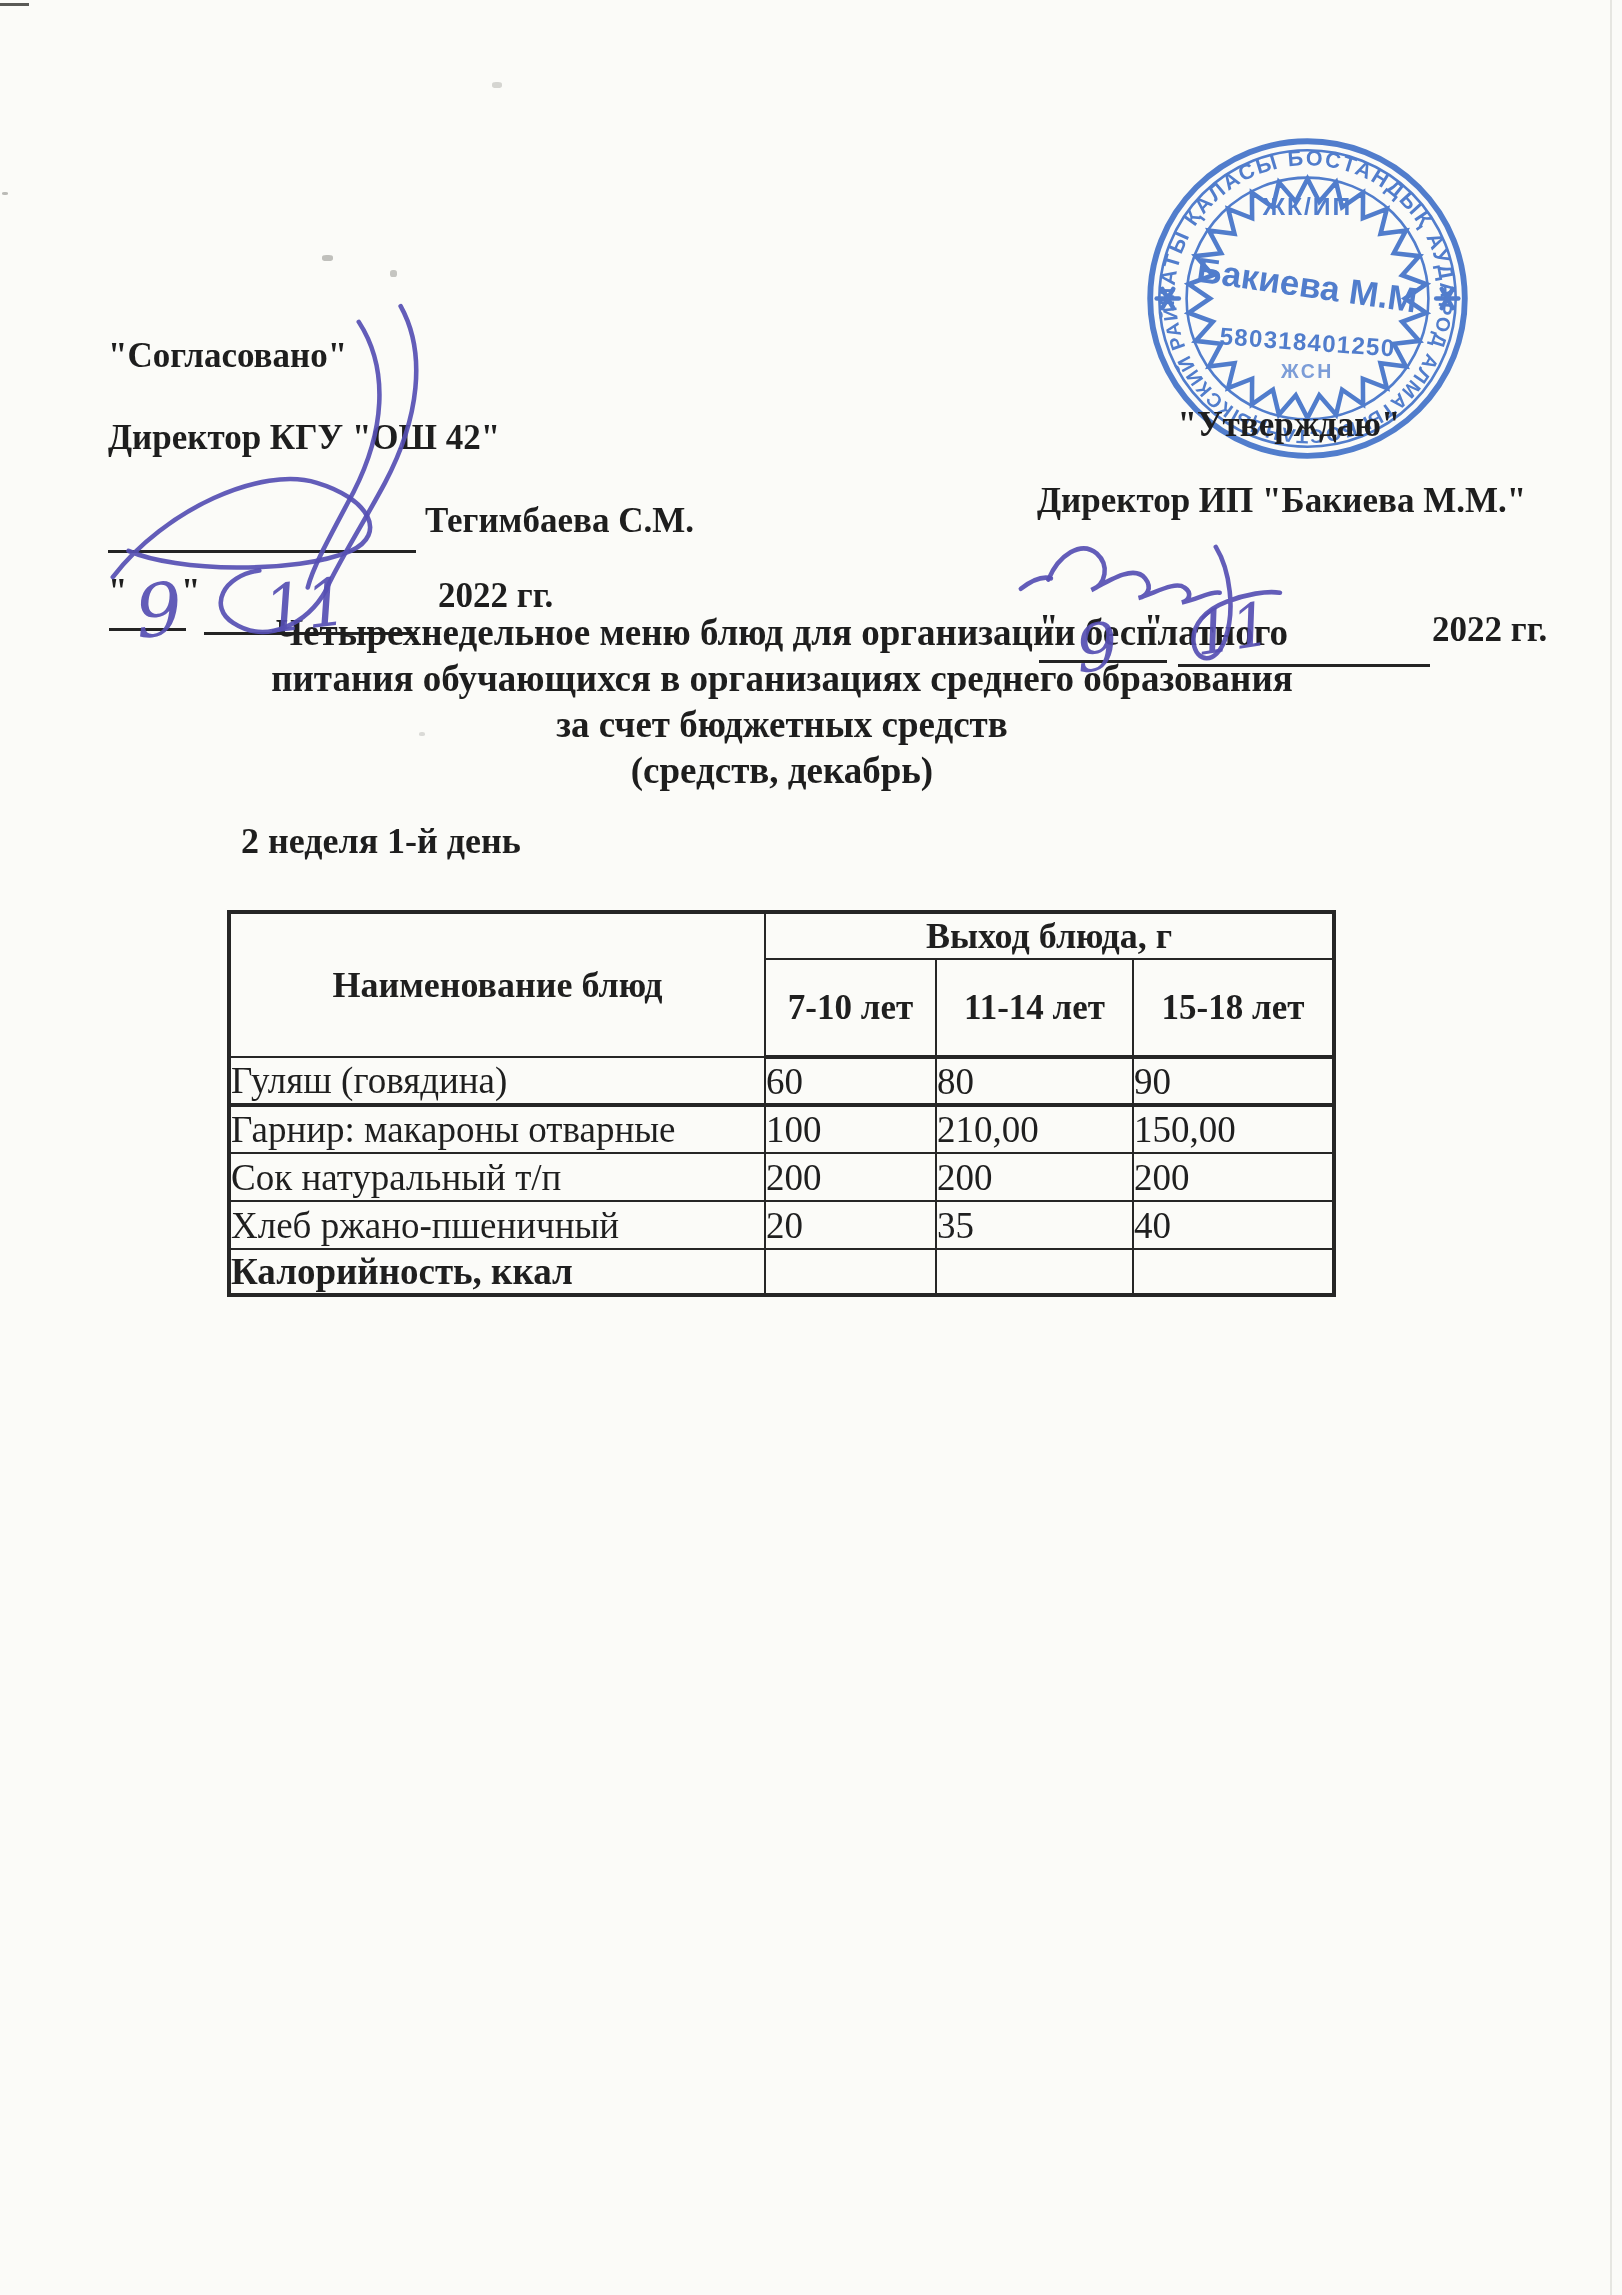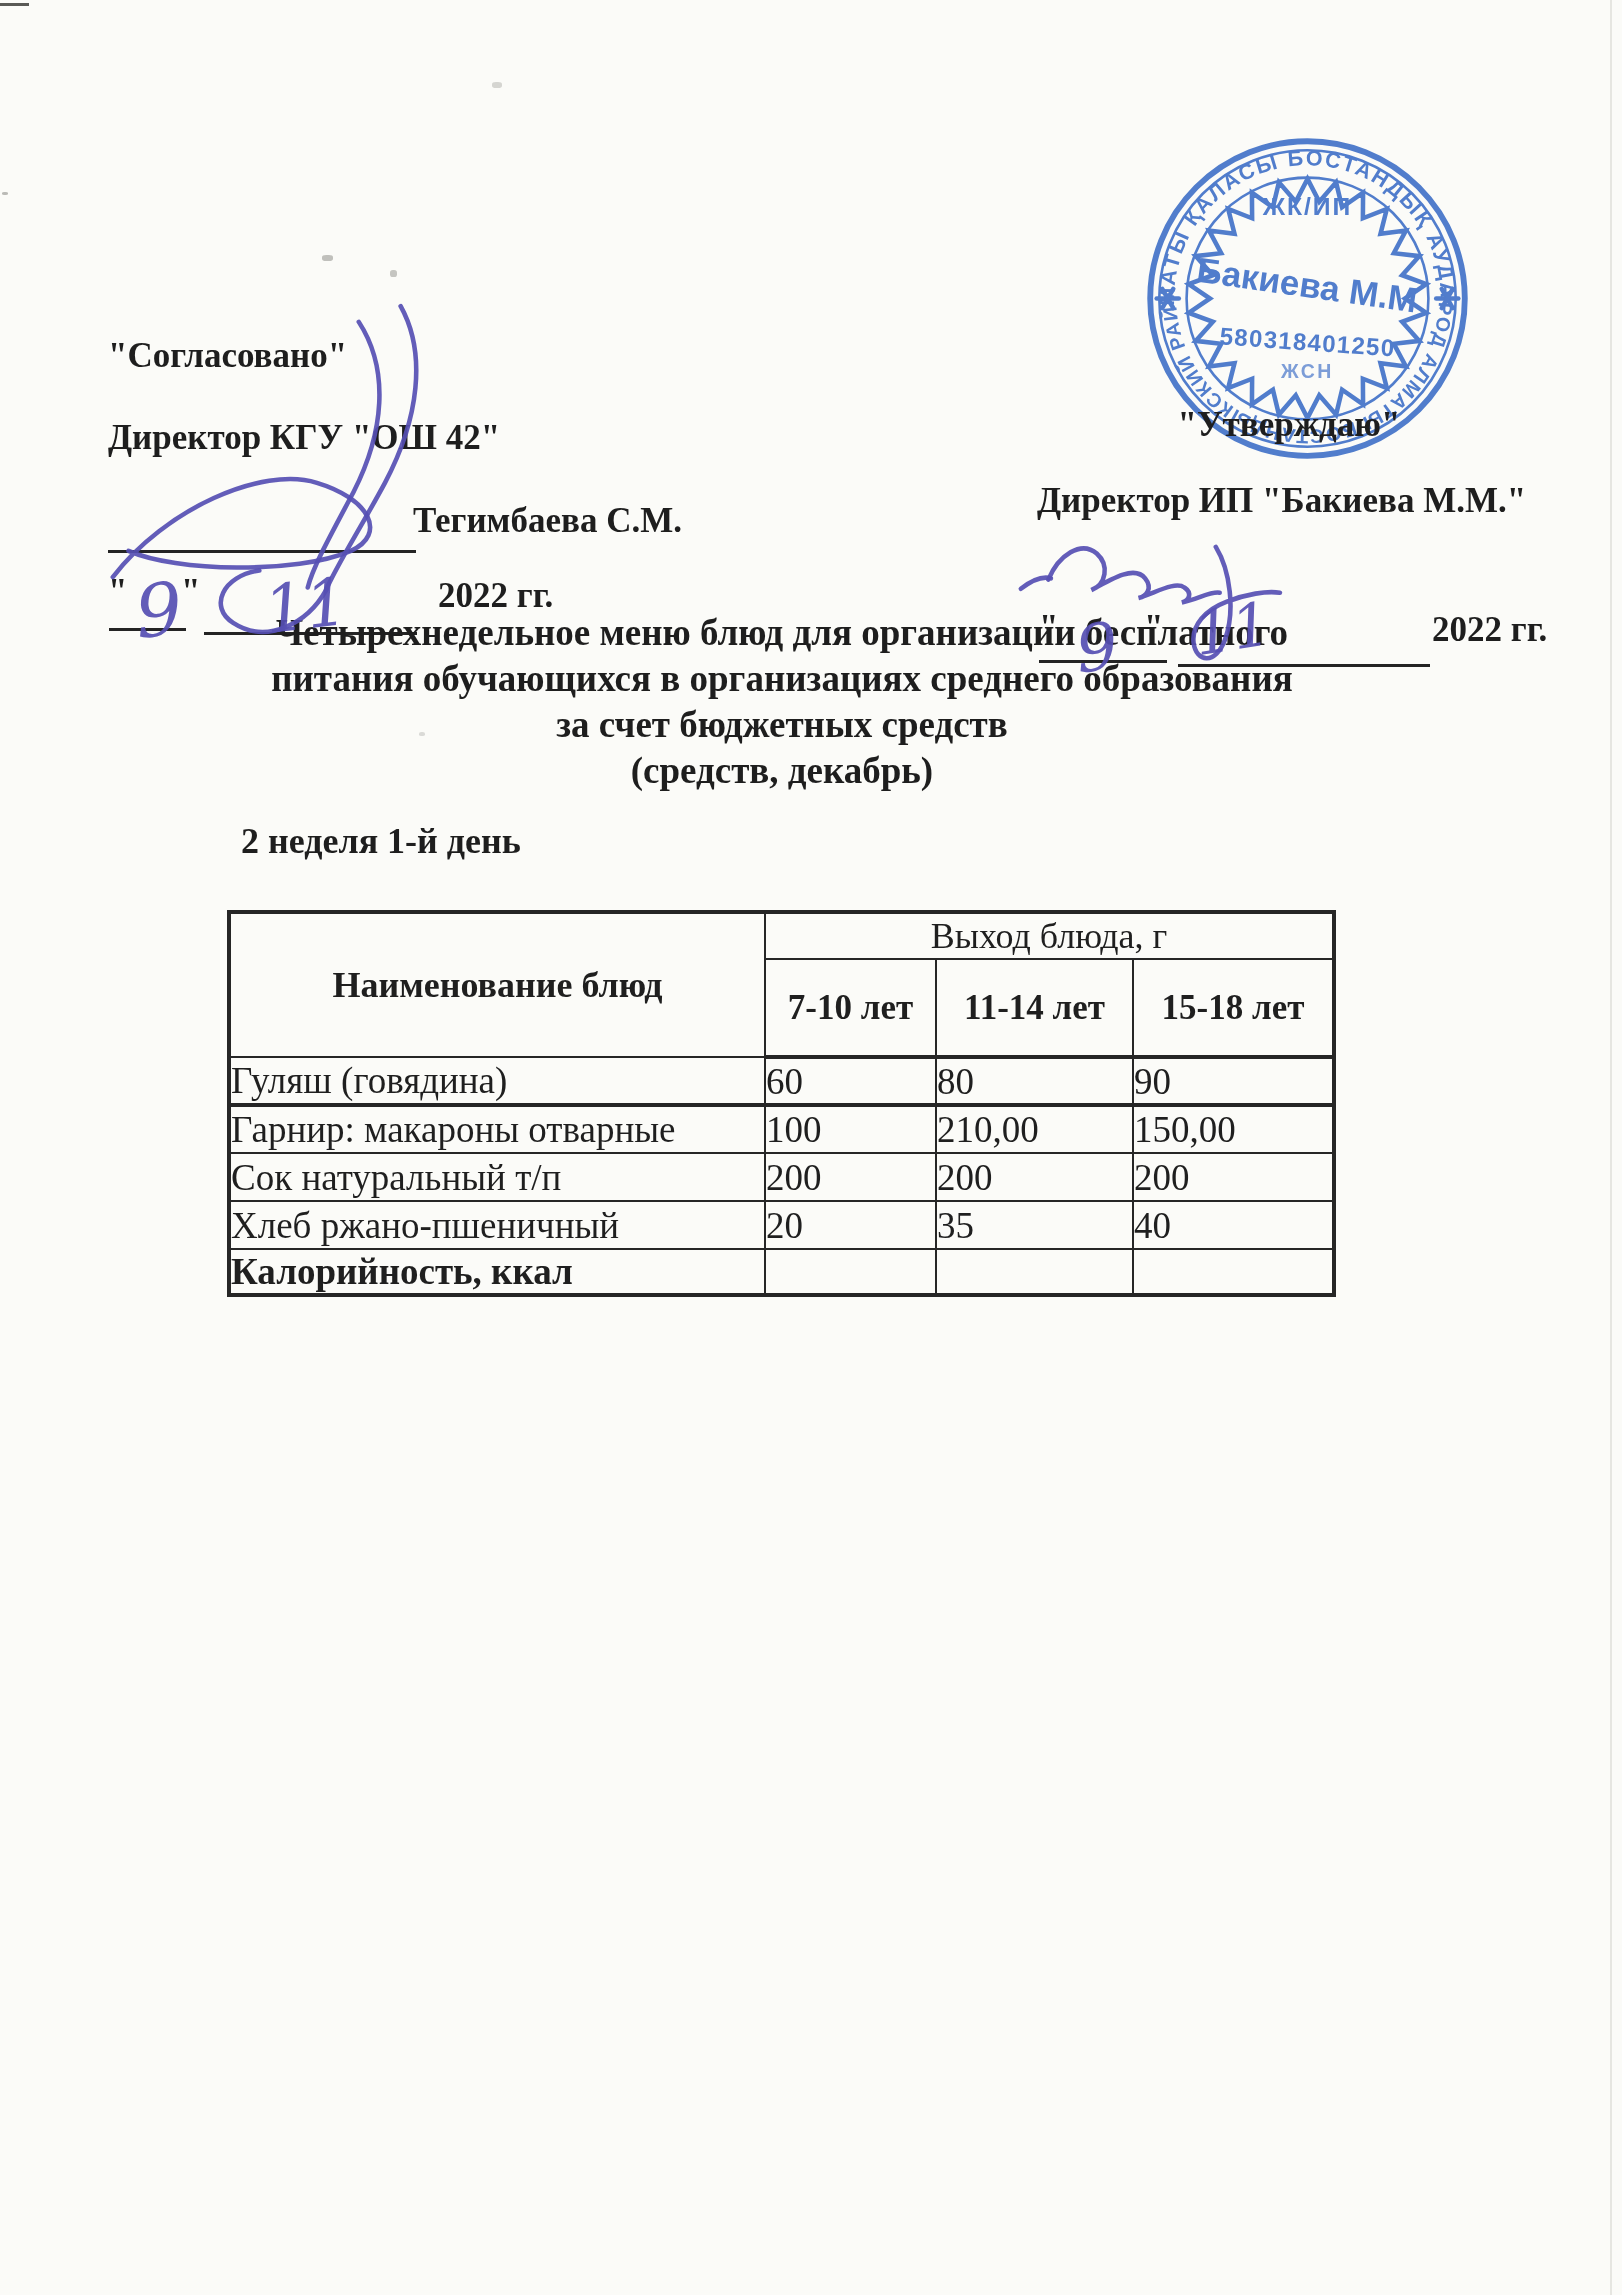--- a/index.html
+++ b/index.html
@@ -45,21 +45,21 @@
          font-weight:bold;font-size:37px;line-height:46px;z-index:10;}
   .title span{display:block;}
   .section-label{position:absolute;left:241px;top:820px;font-weight:bold;font-size:36px;z-index:10;}
 
   
   table.menu{position:absolute;left:227px;top:910px;width:1105px;border-collapse:collapse;
              table-layout:fixed;z-index:10;font-size:37px;color:#1f1f1f;}
   table.menu td{border:2.6px solid #262626;vertical-align:middle;padding:0;}
   table.menu{border:4.6px solid #262626;}
   td.name-hdr{font-weight:bold;text-align:center;font-size:36px;}
-  td.group-hdr{font-weight:normal;text-align:center;font-size:36px;}
+  td.group-hdr{font-weight:bold;text-align:center;font-size:36px;}
   tr.hdr2 td{font-weight:bold;text-align:center;font-size:35px;border-bottom-width:4.6px;}
   td.dish{text-align:left;padding-left:10.5px;}
   td.val{text-align:left;}
   tr.d1 td{border-bottom-width:4.6px;}
   tr.last td.dish{font-weight:bold;}
   tr.rh1{height:47px;} tr.hdr2{height:98px;}
   tr.drow{height:48px;} tr.last{height:43px;}
 
   
   svg.ink-layer{position:absolute;left:0;top:0;width:1623px;height:2295px;z-index:20;pointer-events:none;}
@@ -109,21 +109,21 @@
         <line x1="-8.5" y1="-14.7" x2="8.5" y2="14.7"></line>
         <line x1="-8.5" y1="14.7" x2="8.5" y2="-14.7"></line>
       </g>
     </g>
   </svg>
 
   <div class="ap" style="left:108px;top:335px;">"Согласовано"</div>
   <div class="ap" style="left:108px;top:417px;">Директор КГУ "ОШ 42"</div>
   <div class="ap-row" style="left:108px;top:501px;width:589px;height:52px;">
     <span class="uline" style="left:0;bottom:0;width:308px;"></span>
-    <span class="signer" style="left:305px;top:0;">Тегимбаева С.М.</span>
+    <span class="signer" style="left:317px;top:0;">Тегимбаева С.М.</span>
   </div>
   <div class="ap-row" style="left:108px;top:572px;width:589px;height:63px;">
     <span class="q" style="left:0;top:0;">"</span>
     <span class="uline" style="left:1.3px;bottom:3.9px;width:77px;"></span>
     <span class="q" style="left:73px;top:0;">"</span>
     <span class="uline" style="left:96px;bottom:0;width:213px;"></span>
     <span class="year" style="left:330px;top:3.9px;">2022 гг.</span>
   </div>
 
   <div class="ap" style="left:1037px;top:404px;width:504px;text-align:center;">"Утверждаю"</div>

